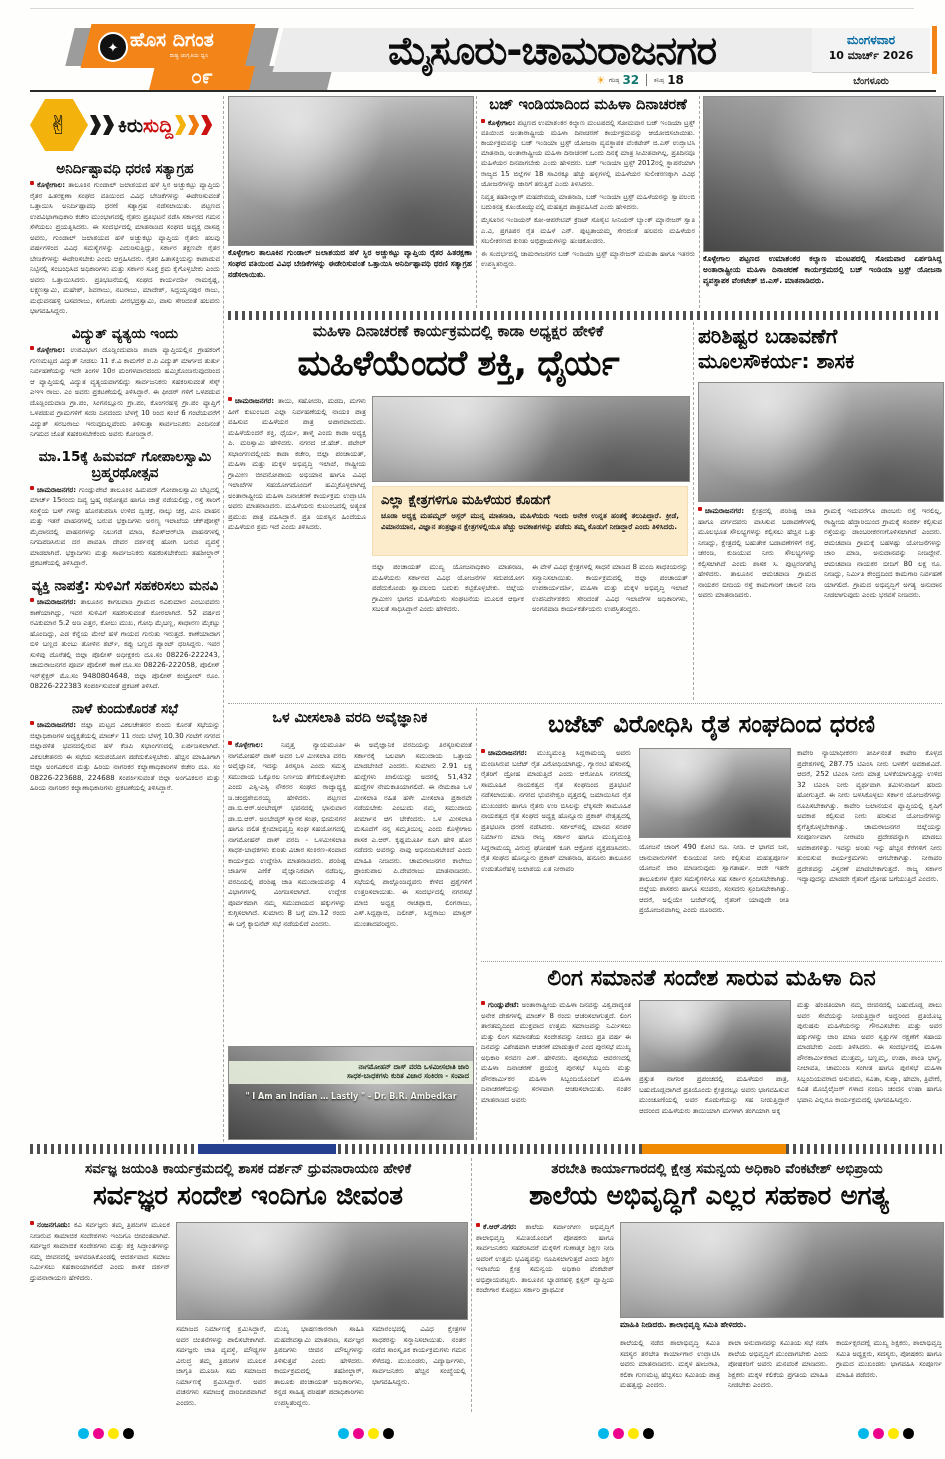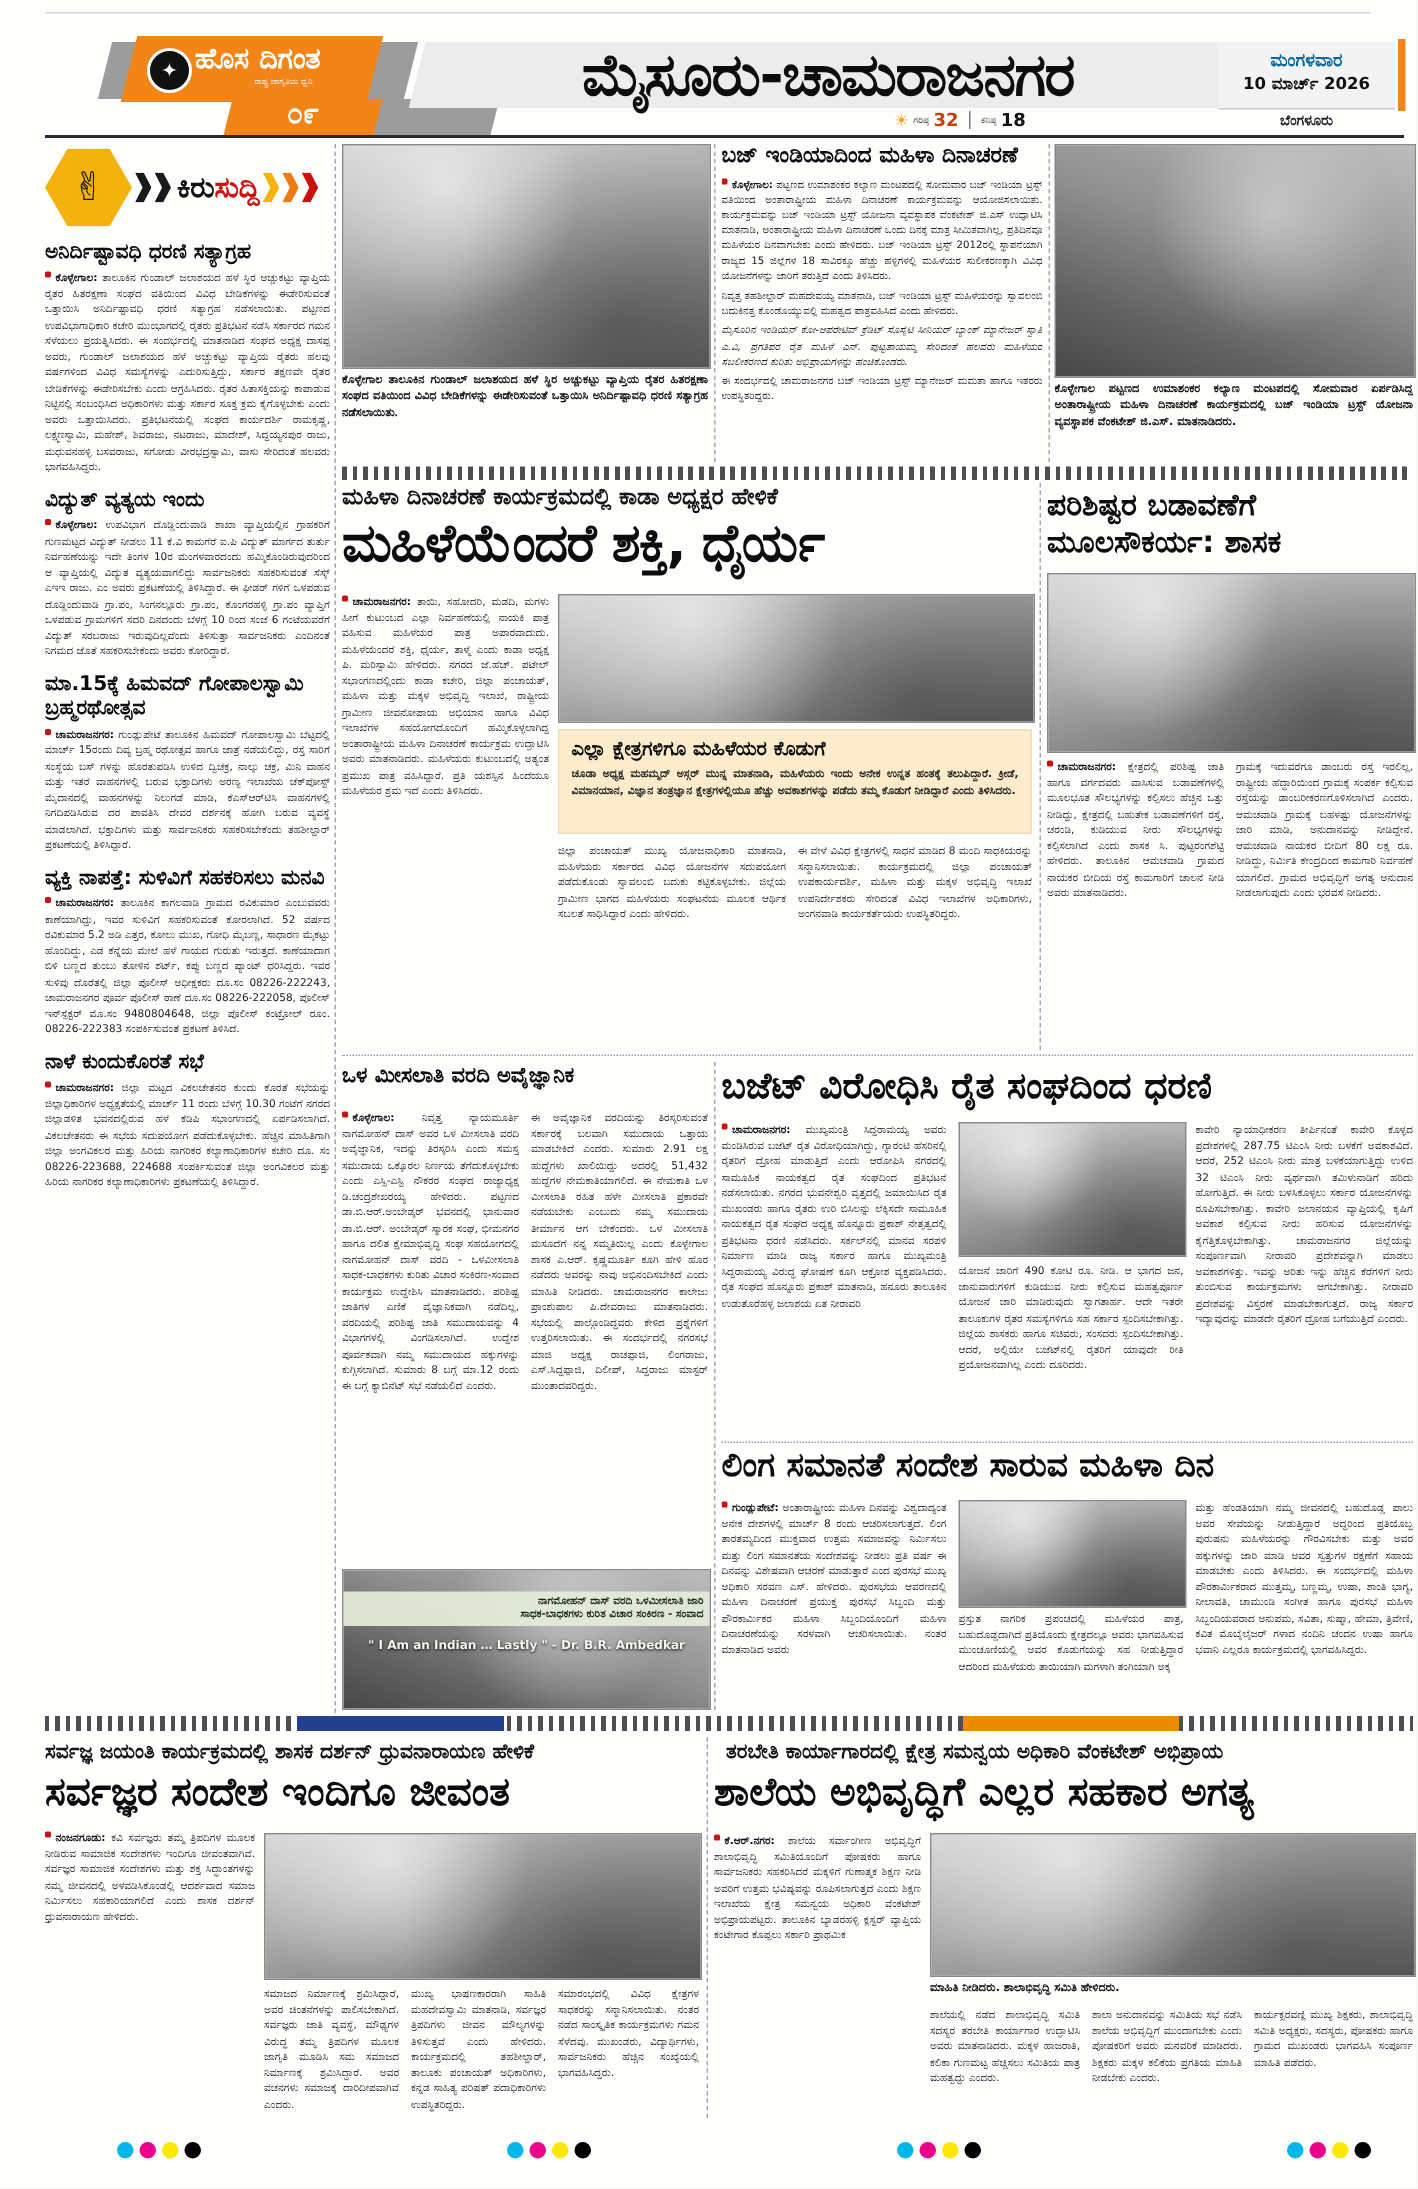--- a/index.html
+++ b/index.html
@@ -3,21 +3,21 @@
 <meta charset="utf-8">
 <title>Newspaper Page</title>
 <style>
   html,body{margin:0;padding:0;background:#e9e9e9;font-family:"DejaVu Sans","Liberation Sans",sans-serif;}
   .page{position:relative;width:945px;height:1459px;background:#fefefc;margin:0 auto;overflow:hidden;color:#1a1a1a;}
   .abs{position:absolute;}
   .bodytxt{font-size:7px;line-height:1.5;text-align:justify;color:#222;word-break:break-word;overflow:hidden;}
   .dl{font-weight:bold;color:#111;}
   .dl::before{content:"";display:inline-block;width:4px;height:4px;background:#cc1111;border-radius:1px;margin-right:3px;vertical-align:2px;}
   .hl{font-weight:bold;color:#0d0d0d;line-height:1.22;}
-  .center{}
+  .center{text-align:center;}
   .caption{font-size:7.5px;font-weight:bold;line-height:1.45;text-align:justify;color:#111;}
   .photo{border:1px solid #8a8a8a;background:
     radial-gradient(circle at 28% 18%, rgba(255,255,255,.55), transparent 42%),
     radial-gradient(circle at 75% 80%, rgba(0,0,0,.25), transparent 55%),
     linear-gradient(165deg,#d6d6d6 0%,#aeaeae 38%,#858585 70%,#5f5f5f 100%);}
   .photo-dark{border:1px solid #8a8a8a;background:
     radial-gradient(circle at 60% 30%, rgba(255,255,255,.4), transparent 45%),
     linear-gradient(200deg,#bdbdbd 0%,#8f8f8f 45%,#636363 75%,#474747 100%);}
   .vdash{border-left:1px dashed #a8a8a8;width:0;}
   .hdot{border-top:1px dotted #9a9a9a;height:0;}
@@ -49,21 +49,21 @@
     <div class="abs" style="left:132px;top:52px;width:114px;color:#fff;font-size:5.5px;text-align:center;">ರಾಷ್ಟ್ರ ಜಾಗೃತಿಯ ಧ್ವನಿ</div>
     <div class="abs skew" style="left:152px;top:66px;width:100px;height:24px;background:#f28418;"></div>
     <div class="abs" style="left:152px;top:65px;width:100px;text-align:center;color:#fff;font-size:19px;font-weight:bold;">೦೯</div>
 
     <div class="abs skew" style="left:278px;top:28px;width:548px;height:44px;background:#ececec;"></div>
     <div class="abs" style="left:284px;top:28px;width:536px;text-align:center;font-size:39px;font-weight:900;color:#0d0d0d;letter-spacing:-1px;white-space:nowrap;">ಮೈಸೂರು-ಚಾಮರಾಜನಗರ</div>
 
     <div class="abs" style="left:596px;top:72px;width:180px;height:16px;display:flex;align-items:center;gap:3px;">
       <span style="color:#f5a21b;font-size:11px;">☀</span>
       <span style="font-size:6px;color:#333;">ಗರಿಷ್ಠ</span>
-      <span style="font-size:12px;font-weight:bold;color:#c2410c;">32</span>
+      <span style="font-size:12px;font-weight:bold;color:#0f766e;">32</span>
       <span style="display:inline-block;width:0;height:12px;border-left:1px solid #777;margin:0 4px;"></span>
       <span style="font-size:6px;color:#333;">ಕನಿಷ್ಠ</span>
       <span style="font-size:12px;font-weight:bold;color:#111;">18</span>
     </div>
 
     <div class="abs" style="left:812px;top:28px;width:118px;height:44px;background:#f3f3f3;border-bottom:1px solid #cfcfcf;text-align:center;">
       <div style="color:#0369a1;font-weight:bold;font-size:12px;margin-top:5px;">ಮಂಗಳವಾರ</div>
       <div style="color:#111;font-weight:bold;font-size:11px;margin-top:2px;">10 ಮಾರ್ಚ್ 2026</div>
     </div>
     <div class="abs" style="left:812px;top:75px;width:118px;text-align:center;font-size:9.5px;font-weight:bold;color:#222;">ಬೆಂಗಳೂರು</div>
@@ -115,21 +115,21 @@
 
   <div class="abs vdash" style="left:476px;top:96px;height:212px;"></div>
 
   <div class="abs" style="left:481px;top:96px;width:214px;height:214px;overflow:hidden;">
     <div class="hl center" style="font-size:14.5px;">ಬಜ್ ಇಂಡಿಯಾದಿಂದ ಮಹಿಳಾ ದಿನಾಚರಣೆ</div>
     <div class="bodytxt" style="margin-top:4px;font-size:6.8px;">
       <span class="dl">ಕೊಳ್ಳೇಗಾಲ:</span>
       <span>ಪಟ್ಟಣದ ಉಮಾಶಂಕರ ಕಲ್ಯಾಣ ಮಂಟಪದಲ್ಲಿ ಸೋಮವಾರ ಬಜ್ ಇಂಡಿಯಾ ಟ್ರಸ್ಟ್ ವತಿಯಿಂದ ಅಂತಾರಾಷ್ಟ್ರೀಯ ಮಹಿಳಾ ದಿನಾಚರಣೆ ಕಾರ್ಯಕ್ರಮವನ್ನು ಆಯೋಜಿಸಲಾಯಿತು. ಕಾರ್ಯಕ್ರಮವನ್ನು ಬಜ್ ಇಂಡಿಯಾ ಟ್ರಸ್ಟ್ ಯೋಜನಾ ವ್ಯವಸ್ಥಾಪಕ ವೆಂಕಟೇಶ್ ಜಿ.ಎಸ್ ಉದ್ಘಾಟಿಸಿ ಮಾತನಾಡಿ, ಅಂತಾರಾಷ್ಟ್ರೀಯ ಮಹಿಳಾ ದಿನಾಚರಣೆ ಒಂದು ದಿನಕ್ಕೆ ಮಾತ್ರ ಸೀಮಿತವಾಗಿಲ್ಲ, ಪ್ರತಿದಿನವೂ ಮಹಿಳೆಯರ ದಿನವಾಗಬೇಕು ಎಂದು ಹೇಳಿದರು. ಬಜ್ ಇಂಡಿಯಾ ಟ್ರಸ್ಟ್ 2012ರಲ್ಲಿ ಸ್ಥಾಪನೆಯಾಗಿ ರಾಜ್ಯದ 15 ಜಿಲ್ಲೆಗಳ 18 ಸಾವಿರಕ್ಕೂ ಹೆಚ್ಚು ಹಳ್ಳಿಗಳಲ್ಲಿ ಮಹಿಳೆಯರ ಸುಲೀಕರಣಕ್ಕಾಗಿ ವಿವಿಧ ಯೋಜನೆಗಳನ್ನು ಜಾರಿಗೆ ತರುತ್ತಿದೆ ಎಂದು ತಿಳಿಸಿದರು.</span>
     </div>
     <div class="bodytxt" style="margin-top:3px;font-size:6.8px;">ನಿವೃತ್ತ ತಹಶೀಲ್ದಾರ್ ಮಹದೇವಯ್ಯ ಮಾತನಾಡಿ, ಬಜ್ ಇಂಡಿಯಾ ಟ್ರಸ್ಟ್ ಮಹಿಳೆಯರನ್ನು ಸ್ವಾವಲಂಬಿ ಬದುಕಿನತ್ತ ಕೊಂಡೊಯ್ಯುವಲ್ಲಿ ಮಹತ್ವದ ಪಾತ್ರವಹಿಸಿದೆ ಎಂದು ಹೇಳಿದರು.</div>
-    <div class="bodytxt" style="margin-top:3px;font-size:6.8px;font-style:italic;">ಮೈಸೂರಿನ ಇಂಡಿಯನ್ ಕೋ-ಆಪರೇಟಿವ್ ಕ್ರೆಡಿಟ್ ಸೊಸೈಟಿ ಸೀನಿಯರ್ ಬ್ಯಾಂಕ್ ಮ್ಯಾನೇಜರ್ ಸ್ವಾತಿ ಎ.ವಿ, ಪ್ರಗತಿಪರ ರೈತ ಮಹಿಳೆ ಎನ್. ಪುಟ್ಟತಾಯಮ್ಮ ಸೇರಿದಂತೆ ಹಲವರು ಮಹಿಳೆಯರ ಸಬಲೀಕರಣದ ಕುರಿತು ಅಭಿಪ್ರಾಯಗಳನ್ನು ಹಂಚಿಕೊಂಡರು.</div>
+    <div class="bodytxt" style="margin-top:3px;font-size:6.8px;">ಮೈಸೂರಿನ ಇಂಡಿಯನ್ ಕೋ-ಆಪರೇಟಿವ್ ಕ್ರೆಡಿಟ್ ಸೊಸೈಟಿ ಸೀನಿಯರ್ ಬ್ಯಾಂಕ್ ಮ್ಯಾನೇಜರ್ ಸ್ವಾತಿ ಎ.ವಿ, ಪ್ರಗತಿಪರ ರೈತ ಮಹಿಳೆ ಎನ್. ಪುಟ್ಟತಾಯಮ್ಮ ಸೇರಿದಂತೆ ಹಲವರು ಮಹಿಳೆಯರ ಸಬಲೀಕರಣದ ಕುರಿತು ಅಭಿಪ್ರಾಯಗಳನ್ನು ಹಂಚಿಕೊಂಡರು.</div>
     <div class="bodytxt" style="margin-top:3px;font-size:6.8px;">ಈ ಸಂದರ್ಭದಲ್ಲಿ ಚಾಮರಾಜನಗರ ಬಜ್ ಇಂಡಿಯಾ ಟ್ರಸ್ಟ್ ಮ್ಯಾನೇಜರ್ ಮಮತಾ ಹಾಗೂ ಇತರರು ಉಪಸ್ಥಿತರಿದ್ದರು.</div>
   </div>
 
   <div class="abs vdash" style="left:699px;top:96px;height:212px;"></div>
 
   <div class="abs photo-dark" style="left:703px;top:96px;width:239px;height:154px;"></div>
   <div class="abs caption" style="left:703px;top:254px;width:239px;height:54px;overflow:hidden;">ಕೊಳ್ಳೇಗಾಲ ಪಟ್ಟಣದ ಉಮಾಶಂಕರ ಕಲ್ಯಾಣ ಮಂಟಪದಲ್ಲಿ ಸೋಮವಾರ ಏರ್ಪಡಿಸಿದ್ದ ಅಂತಾರಾಷ್ಟ್ರೀಯ ಮಹಿಳಾ ದಿನಾಚರಣೆ ಕಾರ್ಯಕ್ರಮದಲ್ಲಿ ಬಜ್ ಇಂಡಿಯಾ ಟ್ರಸ್ಟ್ ಯೋಜನಾ ವ್ಯವಸ್ಥಾಪಕ ವೆಂಕಟೇಶ್ ಜಿ.ಎಸ್. ಮಾತನಾಡಿದರು.</div>
 
   <div class="abs stripes" style="left:228px;top:311px;width:714px;height:9px;"></div>
 

